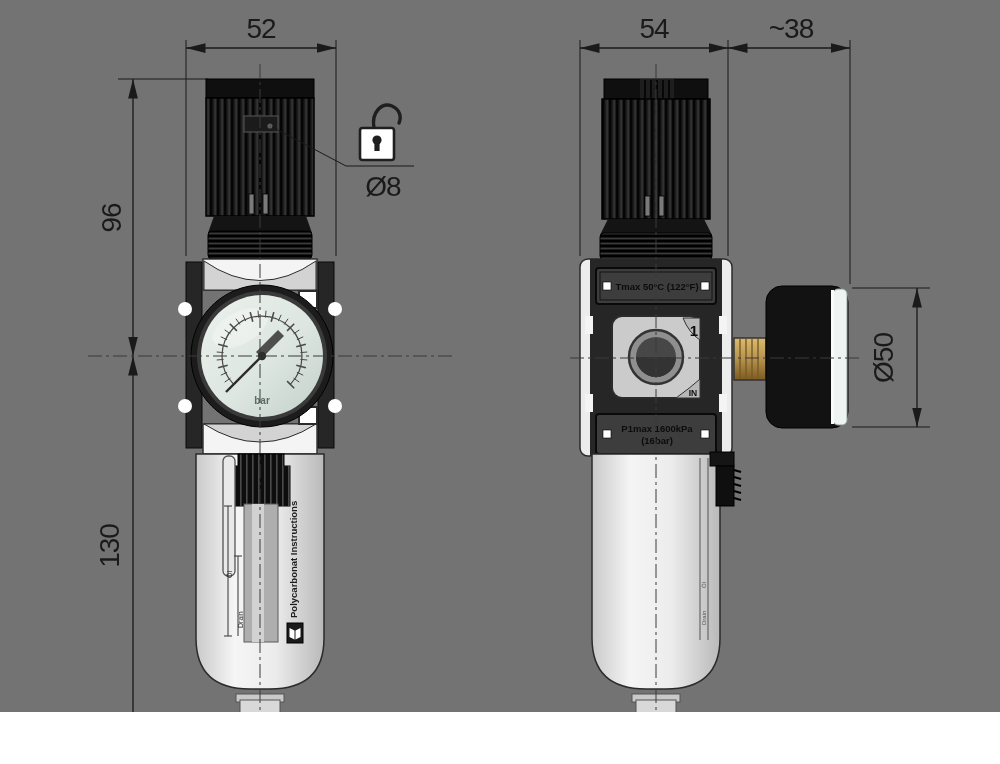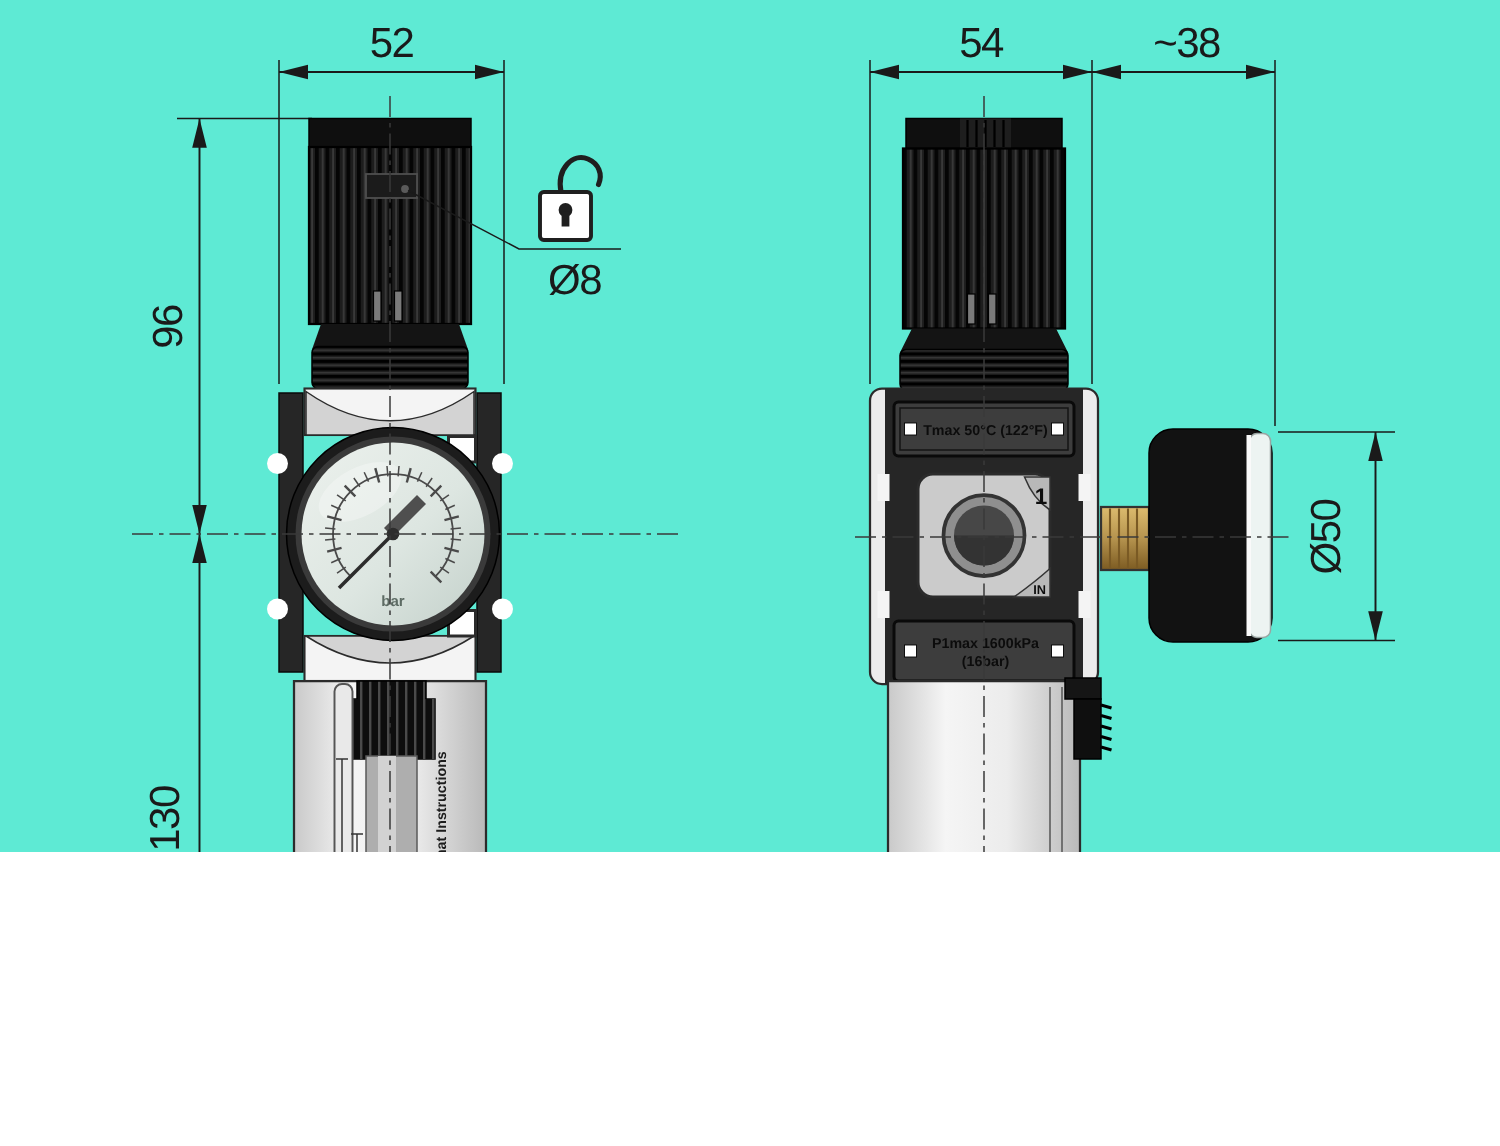--- a/index.html
+++ b/index.html
@@ -1,16 +1,16 @@
 <!DOCTYPE html>
 <html><head>
 <meta charset="utf-8">
 <style>
   html,body{margin:0;padding:0;background:#ffffff;}
-  #stage{position:relative;width:1000px;height:568px;background:#5eead4;overflow:hidden;
+  #stage{position:relative;width:1000px;height:712px;background:#737373;overflow:hidden;
          font-family:"Liberation Sans", sans-serif;}
   svg{display:block}
   text{font-family:"Liberation Sans", sans-serif;}
   .dim{font-size:28px;font-weight:500;fill:#1a1a1a;letter-spacing:-1px;}
   .tiny{font-size:7px;fill:#2a2a2a;}
   .bandtext{font-size:9.5px;font-weight:bold;fill:#0c0c0c;}
 </style>
 </head>
 <body>
 

